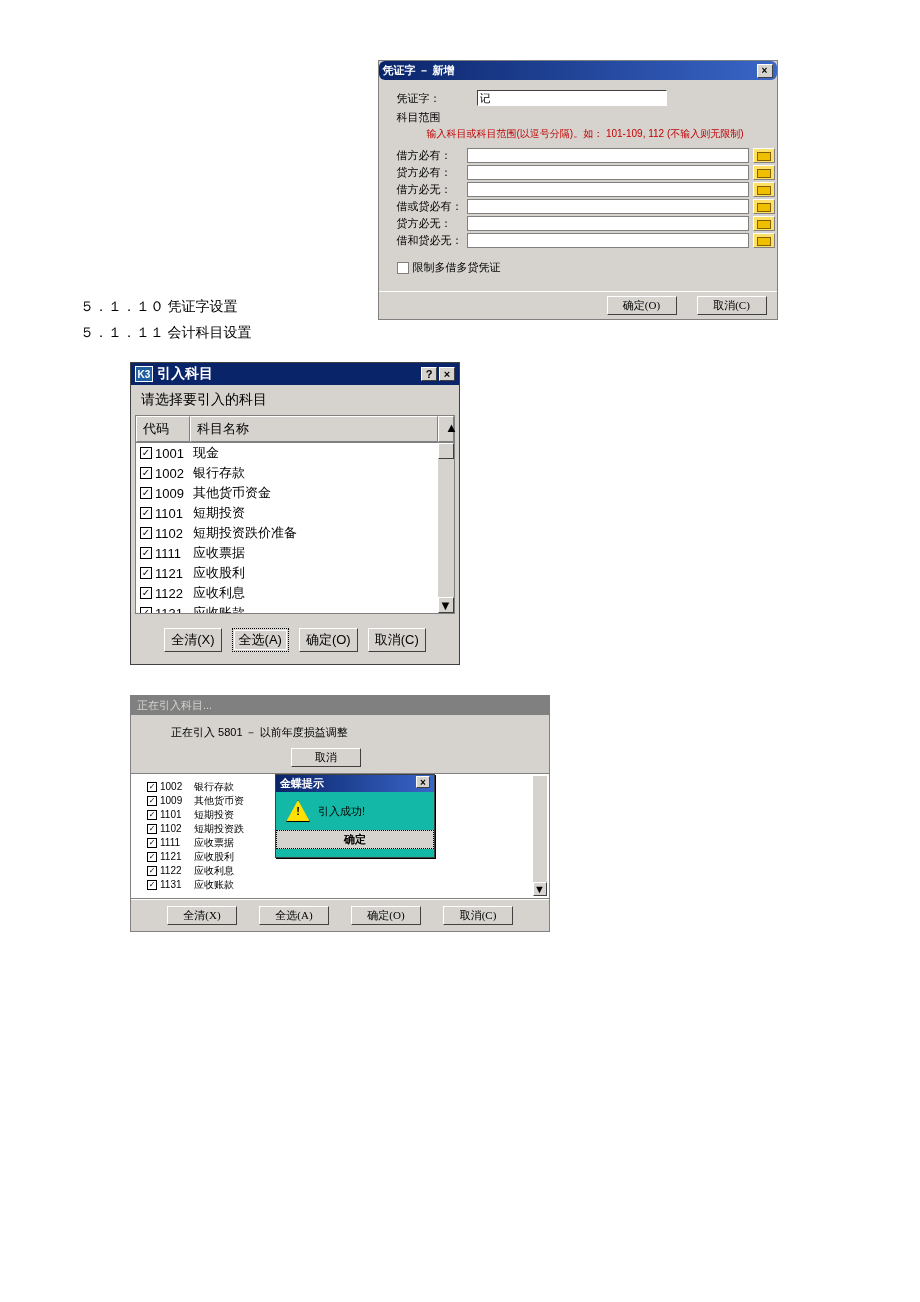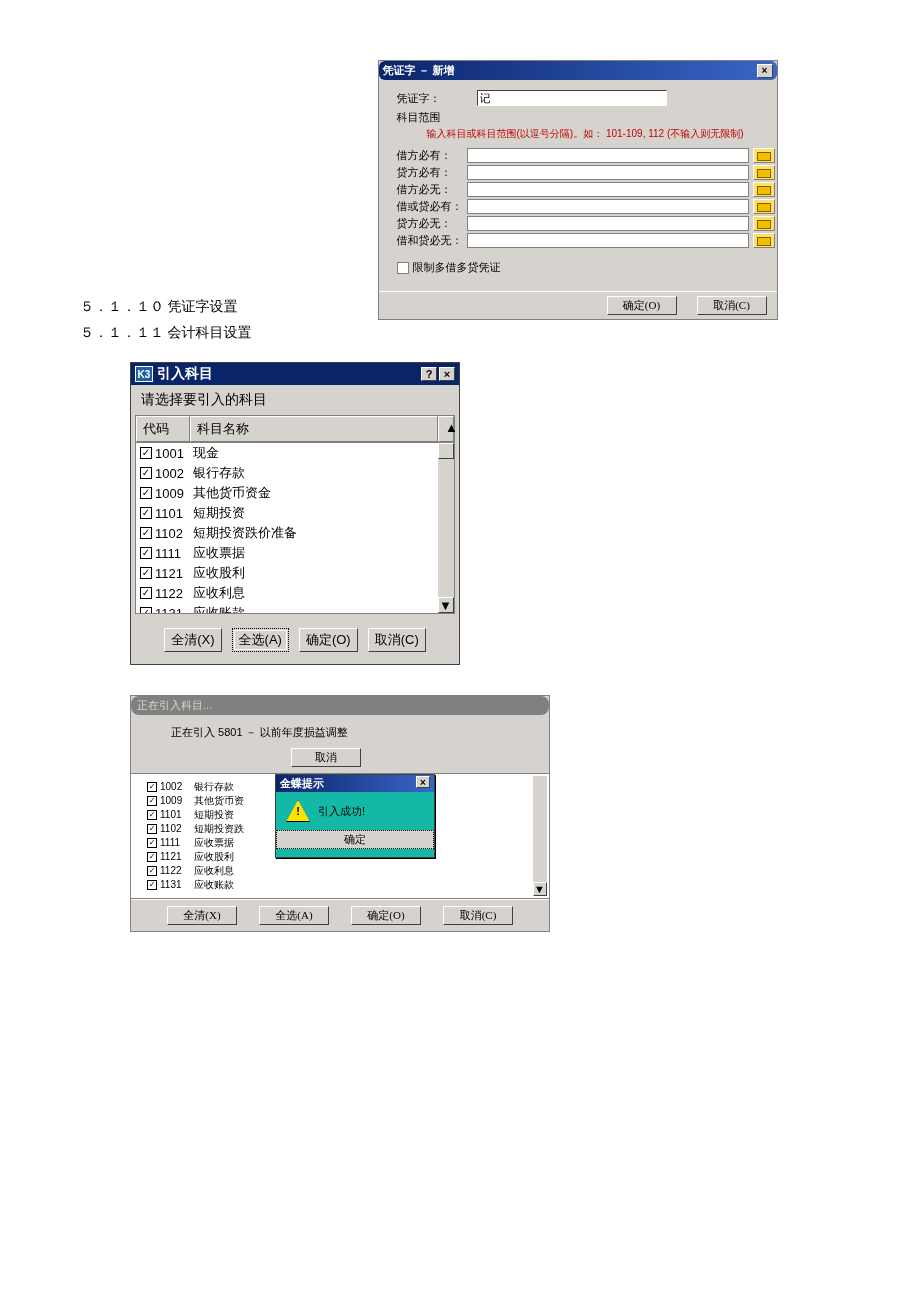--- a/index.html
+++ b/index.html
@@ -50,21 +50,21 @@
     .d2-row .code { width: 38px; }
     .d2-scroll { position: absolute; right: 0; top: 0; bottom: 0; width: 16px; background: #d6d3ce; }
     .d2-scroll .thumb { position: absolute; top: 0; left: 0; right: 0; height: 16px; background: #d6d3ce; border: 1px solid #fff; border-right-color: #404040; border-bottom-color: #404040; }
     .d2-scroll .thumb.bottom { top: auto; bottom: 0; }
     .d2-btns { display: flex; justify-content: center; gap: 10px; padding: 14px 10px 12px 10px; }
     .d2-btn { background: #d6d3ce; border: 1px solid #fff; border-right-color: #404040; border-bottom-color: #404040; padding: 2px 6px; font-size: 13px; min-width: 56px; text-align: center; }
     .d2-btn.focus { border: 1px dotted #000; outline: 1px solid #fff; outline-offset: -3px; }
 
     
     .dlg3 { width: 420px; margin-left: 50px; margin-top: 30px; background: #d6d3ce; border: 1px solid #808080; font-family: "SimSun", sans-serif; font-size: 11px; position: relative; }
-    .tb3 { background: #808080; color: #d6d3ce; padding: 2px 6px; font-size: 11px; border-radius: 8px; }
+    .tb3 { background: #808080; color: #d6d3ce; padding: 2px 6px; font-size: 11px; }
     .d3-top { padding: 10px 20px 6px 40px; }
     .d3-top .msg { margin-bottom: 8px; }
     .d3-top .cbtn { margin-left: 120px; display: inline-block; }
     .d3-mid { background: #fff; border-top: 1px solid #808080; border-bottom: 1px solid #808080; padding: 6px 10px 6px 16px; position: relative; }
     .d3-row { display: flex; align-items: center; font-size: 10px; padding: 0; line-height: 14px; }
     .d3-row .chk3 { width: 10px; height: 10px; border: 1px solid #000; margin-right: 3px; font-size: 8px; line-height: 8px; text-align: center; }
     .d3-row .code3 { width: 34px; }
     .msgbox { position: absolute; left: 144px; top: 0; width: 160px; background: #14b8a6; border: 1px solid #404040; box-shadow: 1px 1px 0 #000; }
     .msgbox .mbtitle { background: linear-gradient(to right, #0a246a, #3a66c8); color: #fff; font-size: 11px; padding: 1px 4px; display: flex; justify-content: space-between; font-weight: bold; }
     .msgbox .mbbody { display: flex; align-items: center; padding: 8px 10px 4px 10px; font-size: 11px; }
@@ -269,21 +269,21 @@
         <div class="msgbox">
         <div class="mbtitle">
           <span>金蝶提示</span>
           <span class="tbtn" style="width:14px;height:12px;">×</span>
         </div>
         <div class="mbbody">
           <div class="warnicon">!</div>
           <span>引入成功!</span>
         </div>
         <div class="mbbtn">
-          <div class="winbtn" style="min-width:60px;border:1px dotted #000;">确定</div>
+          <div class="winbtn" style="min-width:60px;border:1px dotted #000;font-weight:bold;">确定</div>
         </div>
       </div>
     </div>
     <div class="d3-btns">
       <div class="winbtn">全清(X)</div>
       <div class="winbtn">全选(A)</div>
       <div class="winbtn">确定(O)</div>
       <div class="winbtn">取消(C)</div>
     </div>
   </div>

